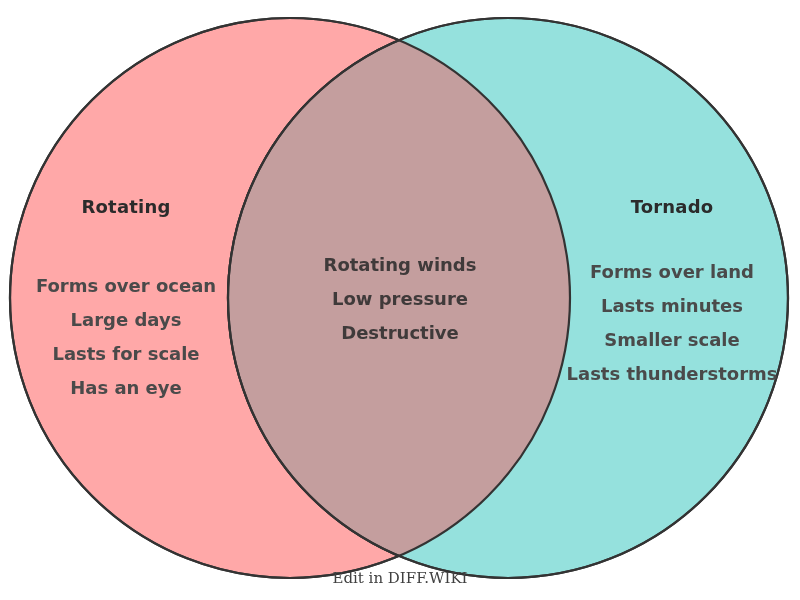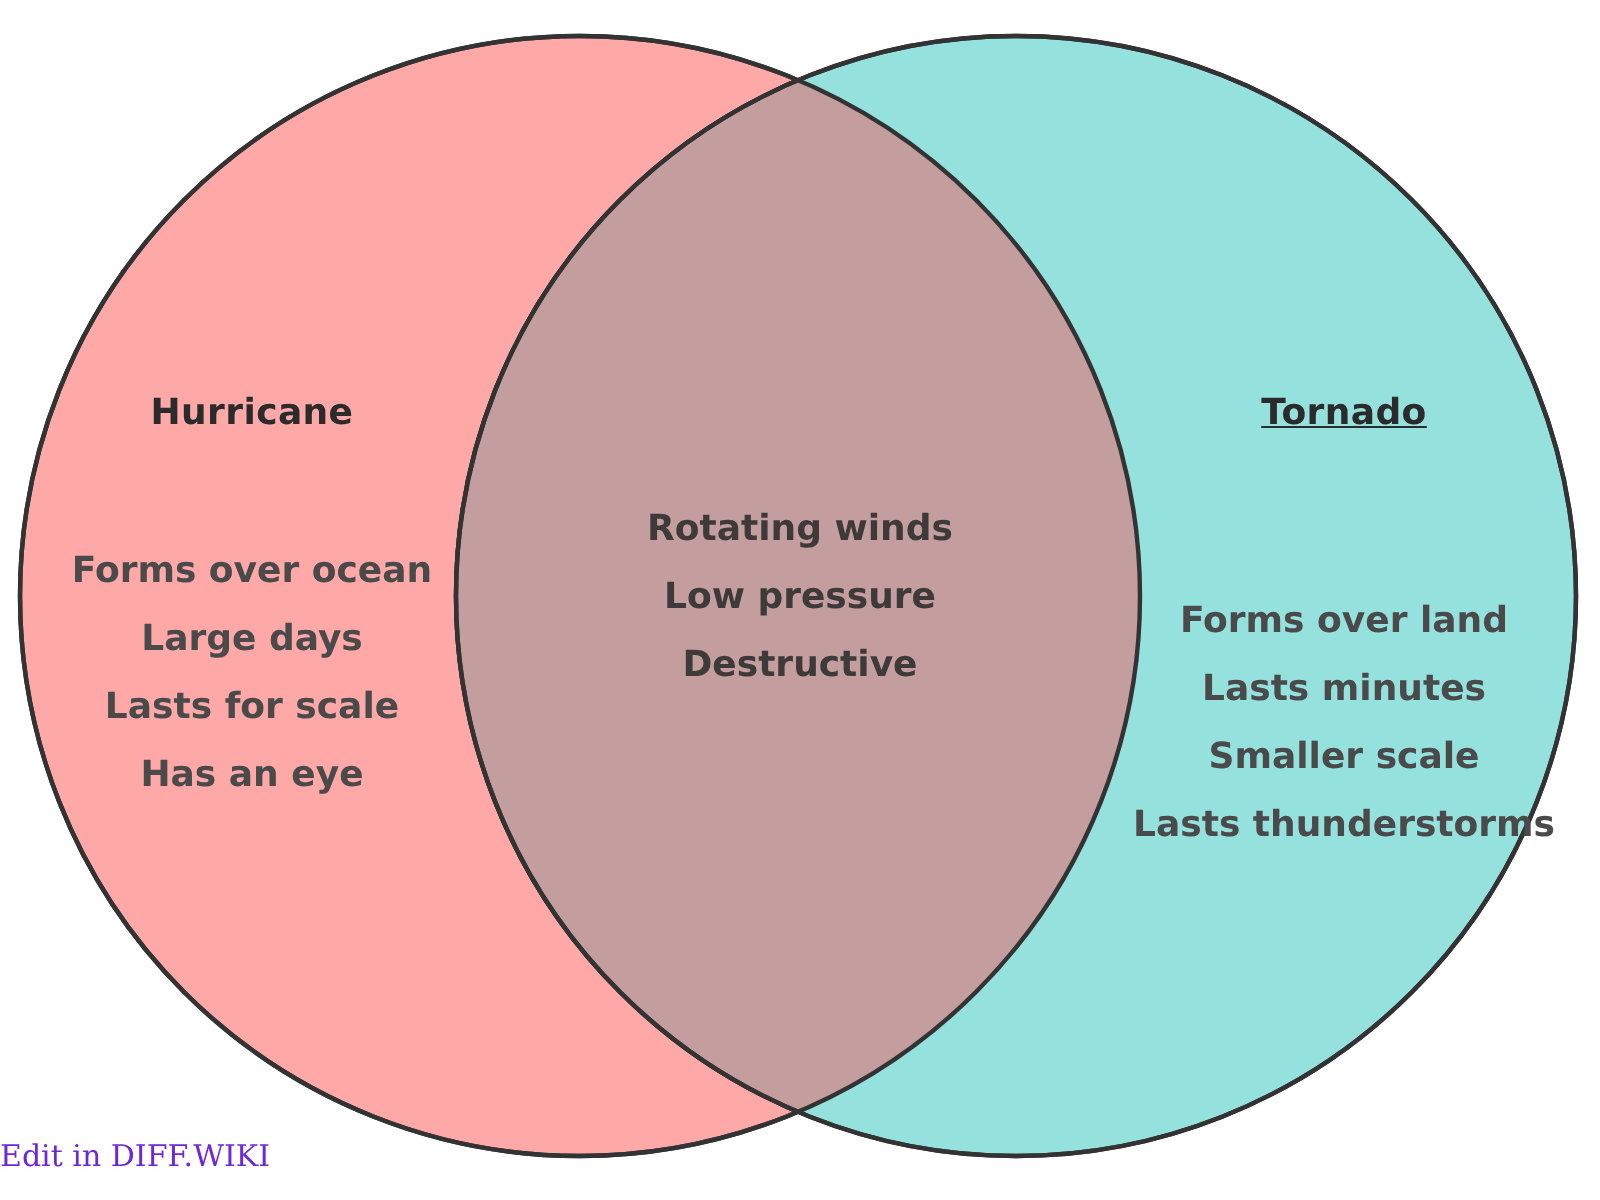--- a/index.html
+++ b/index.html
@@ -81,38 +81,39 @@
     width: 220px;
   }
   #left-group .set-title { margin-bottom: 52px; }
 
   
   #right-group {
     left: 562px;
     top: 196px;
     width: 220px;
   }
-  #right-group .set-title { margin-bottom: 77px; text-decoration: underline; }
+  #right-group .set-title { margin-bottom: 38px; }
 
   
   #center-group {
     left: 290px;
     top: 248px;
     width: 220px;
   }
 
   
   #footer-watermark {
     position: absolute;
     left: 0;
     top: 569px;
     width: 800px;
+    text-align: center;
     font-family: "DejaVu Serif", serif;
     font-size: 15px;
-    color: #6d28d9;
+    color: #404040;
     pointer-events: auto;
   }
 </style>
 </head>
 <body>
 
 <div id="venn-stage">
 
   <svg id="venn-svg" width="800" height="600" viewBox="0 0 800 600">
     <defs>
@@ -129,21 +130,21 @@
       <circle cx="508" cy="298" r="280" fill="#C49E9E" stroke="#333333" stroke-width="2.2"></circle>
     </g>
 
     <circle cx="290" cy="298" r="280" fill="none" stroke="#333333" stroke-width="2.2"></circle>
     <circle cx="508" cy="298" r="280" fill="none" stroke="#333333" stroke-width="2.2"></circle>
   </svg>
 
   <div class="text-layer">
 
     <div class="grp" id="left-group">
-      <div class="set-title">Hurricane</div>
+      <div class="set-title">Rotating</div>
       <ul class="item-list">
         <li class="item">Forms over ocean</li>
         <li class="item">Large days</li>
         <li class="item">Lasts for scale</li>
         <li class="item">Has an eye</li>
       </ul>
     </div>
 
     <div class="grp" id="center-group">
       <ul class="item-list">

